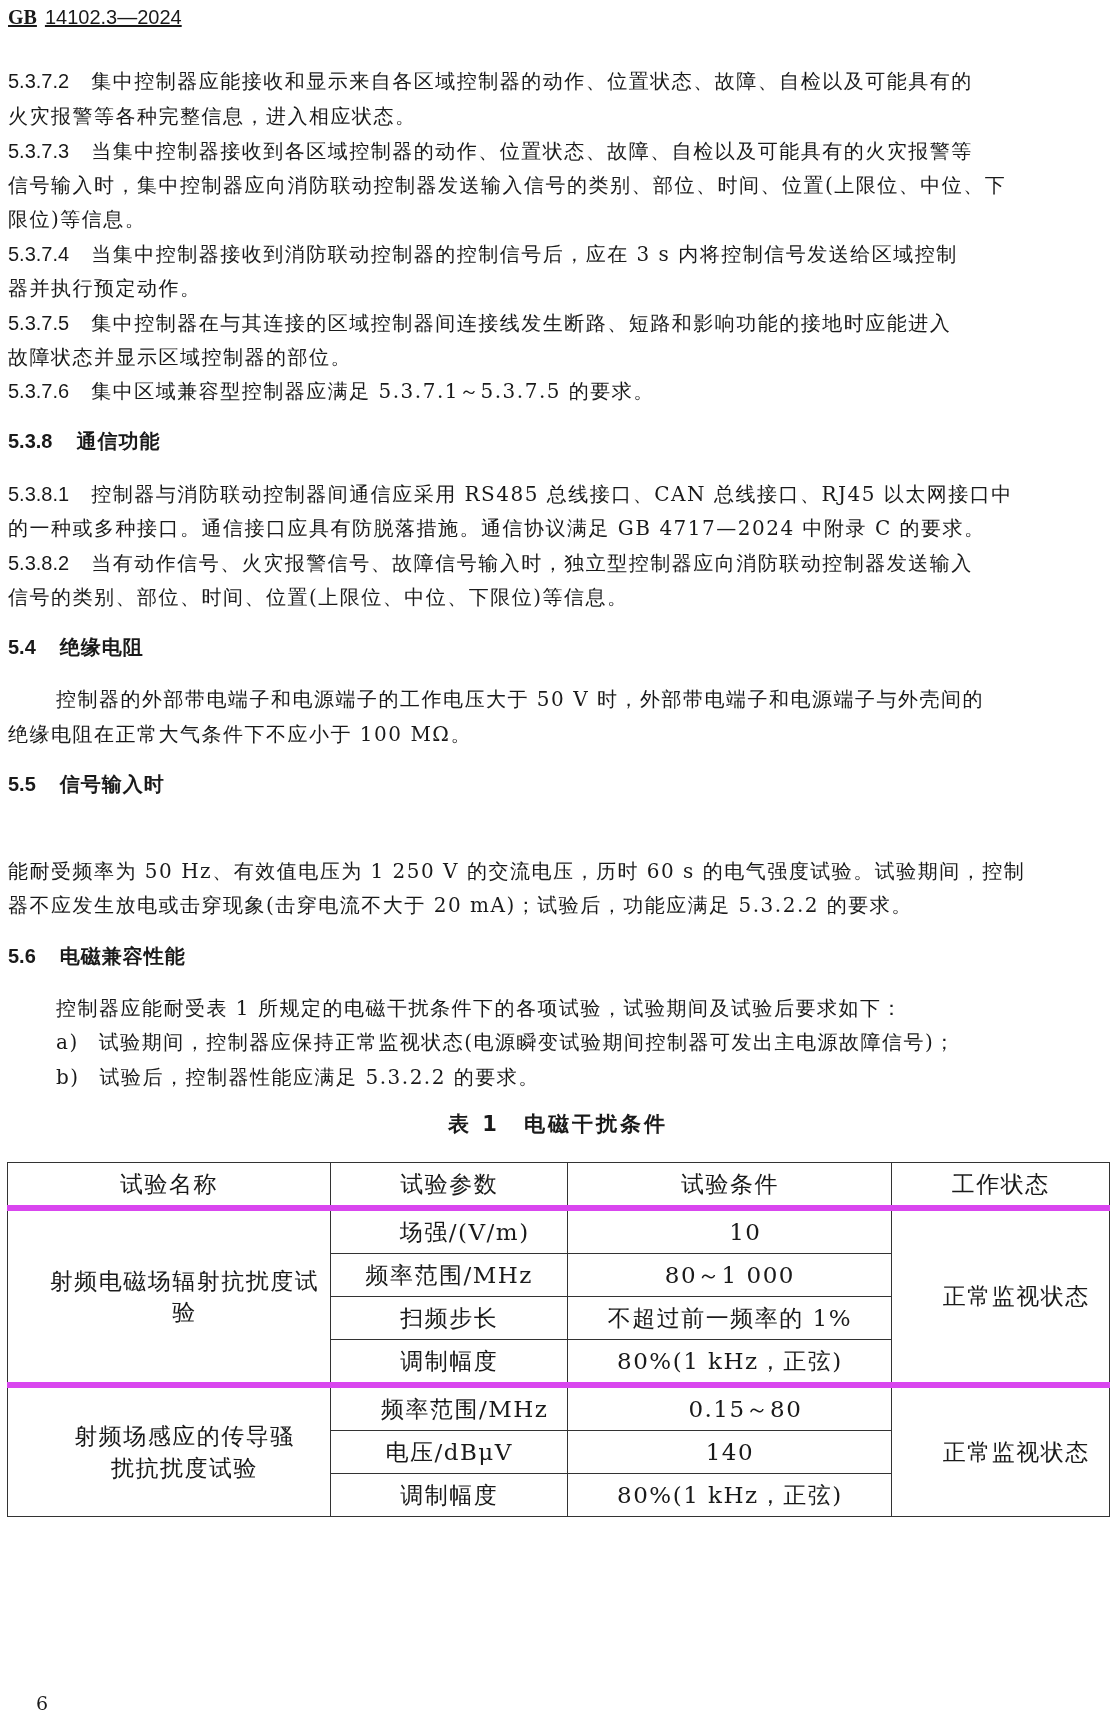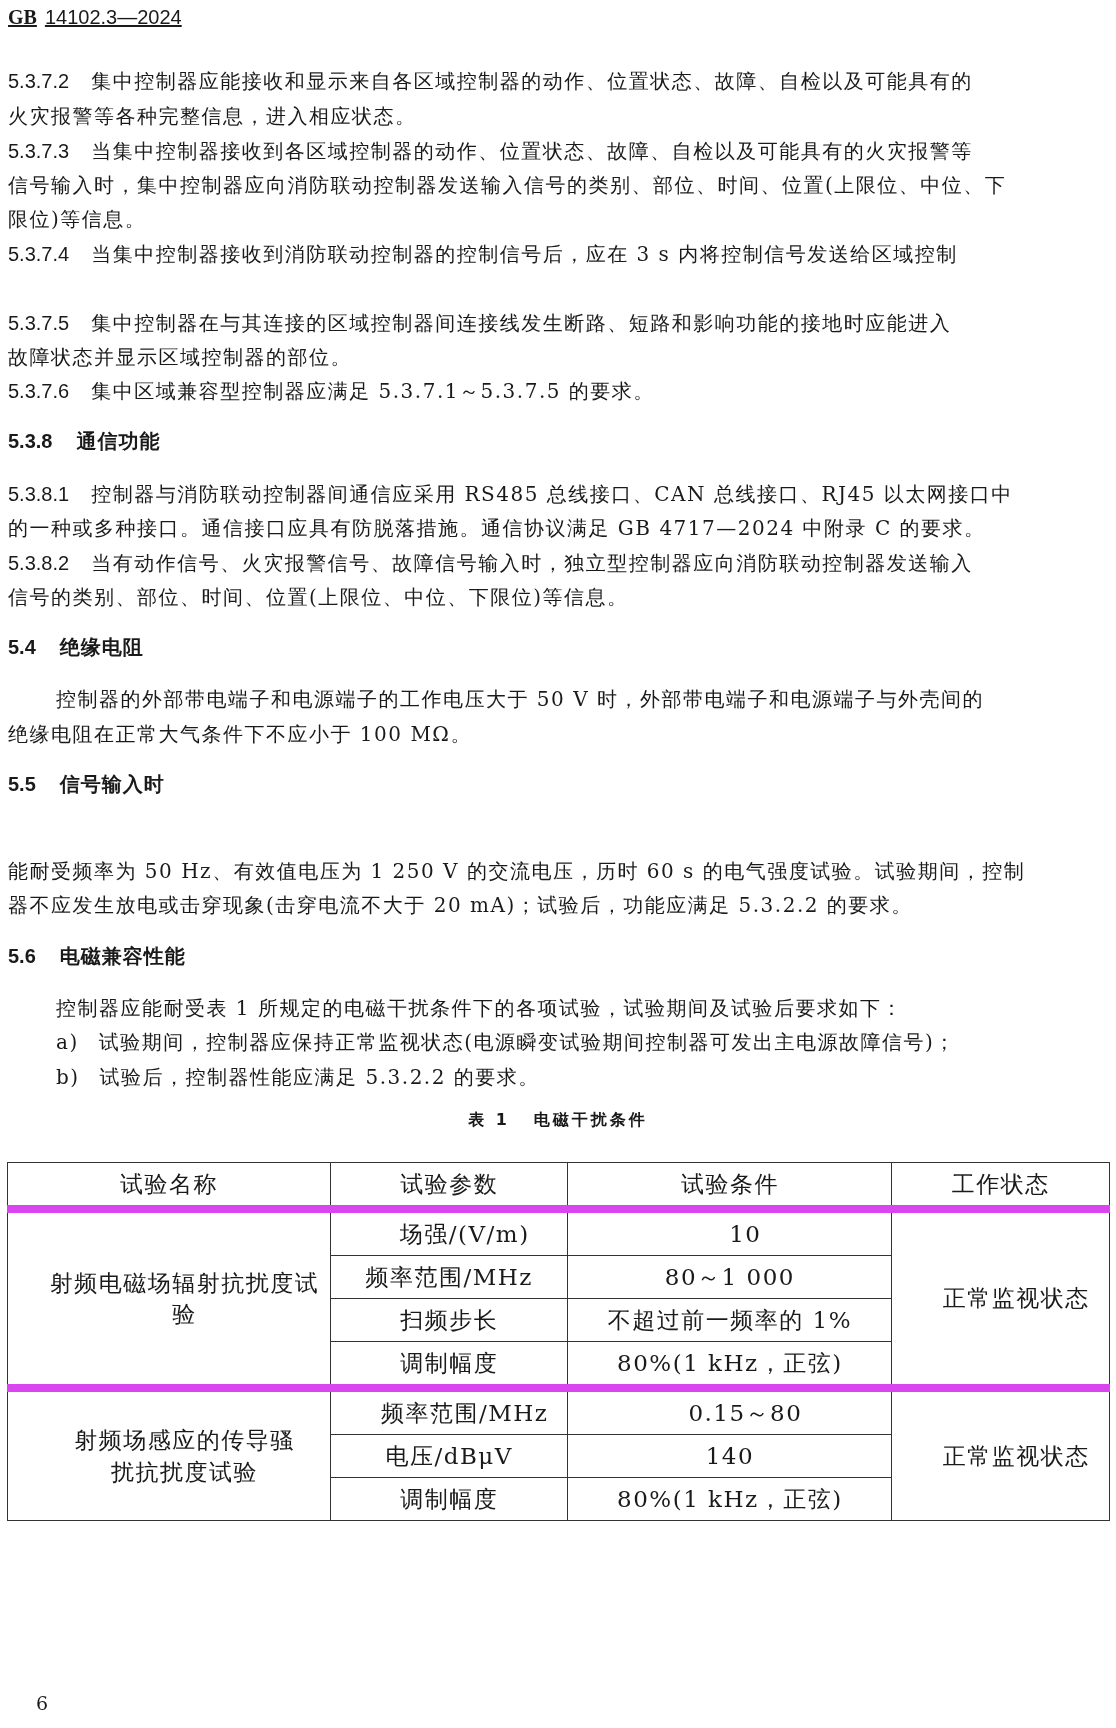--- a/index.html
+++ b/index.html
@@ -18,52 +18,53 @@
   .line {
     position: absolute; left: 8px; width: 1102px; font-size: 20px; line-height: 38px;
     white-space: nowrap; letter-spacing: 1.5px;
   }
   .num { font-family: "Liberation Sans", "DejaVu Sans", sans-serif; letter-spacing: 0; margin-right: 22px; }
   .heading { font-weight: bold; font-family: "DejaVu Sans", sans-serif; letter-spacing: 1px; }
   .heading .num { font-weight: bold; margin-right: 24px; }
   .indent { padding-left: 48px; box-sizing: border-box; }
   .caption {
     position: absolute; top: 1224px; left: 0; width: 1116px; text-align: center;
-    font-size: 16px; font-weight: bold; font-family: "DejaVu Sans", sans-serif; letter-spacing: 3px;
+    font-size: 21px; font-weight: bold; font-family: "DejaVu Sans", sans-serif; letter-spacing: 3px;
   }
   .caption span + span { margin-left: 24px; }
   table.emc {
     position: absolute; left: 7px; top: 1283px; width: 1103px;
     border-collapse: collapse; font-size: 23px; letter-spacing: 1.5px;
   }
   table.emc td, table.emc th {
     border: 1.5px solid #333; text-align: center; font-weight: normal; padding: 0;
     height: 42px;
   }
   table.emc th { height: 42px; }
-  table.emc tr.outer td { border-top: 8px solid #d946ef; padding-left: 31px; }
+  table.emc tr.outer td { border-top: 6px solid #d946ef; padding-left: 31px; }
   .pageno { position: absolute; left: 36px; top: 1692px; font-size: 19px; }
 </style>
 </head>
 <body>
 
 <div class="page">
 
   <div class="hdr">
     <b>GB</b><span>14102.3—2024</span>
   </div>
 
   <div class="line" style="top:62px"><span class="num">5.3.7.2</span><span>集中控制器应能接收和显示来自各区域控制器的动作、位置状态、故障、自检以及可能具有的</span></div>
   <div class="line" style="top:97px"><span>火灾报警等各种完整信息，进入相应状态。</span></div>
 
   <div class="line" style="top:132px"><span class="num">5.3.7.3</span><span>当集中控制器接收到各区域控制器的动作、位置状态、故障、自检以及可能具有的火灾报警等</span></div>
   <div class="line" style="top:166px"><span>信号输入时，集中控制器应向消防联动控制器发送输入信号的类别、部位、时间、位置(上限位、中位、下</span></div>
   <div class="line" style="top:200px"><span>限位)等信息。</span></div>
 
   <div class="line" style="top:235px"><span class="num">5.3.7.4</span><span>当集中控制器接收到消防联动控制器的控制信号后，应在 3 s 内将控制信号发送给区域控制</span></div>
+  <div class="line" style="top:269px"><span>器并执行预定动作。</span></div>
 
   <div class="line" style="top:304px"><span class="num">5.3.7.5</span><span>集中控制器在与其连接的区域控制器间连接线发生断路、短路和影响功能的接地时应能进入</span></div>
   <div class="line" style="top:338px"><span>故障状态并显示区域控制器的部位。</span></div>
 
   <div class="line" style="top:372px"><span class="num">5.3.7.6</span><span>集中区域兼容型控制器应满足 5.3.7.1～5.3.7.5 的要求。</span></div>
 
   <div class="line heading" style="top:422px"><span class="num">5.3.8</span><span>通信功能</span></div>
 
   <div class="line" style="top:475px"><span class="num">5.3.8.1</span><span>控制器与消防联动控制器间通信应采用 RS485 总线接口、CAN 总线接口、RJ45 以太网接口中</span></div>
   <div class="line" style="top:509px"><span>的一种或多种接口。通信接口应具有防脱落措施。通信协议满足 GB 4717—2024 中附录 C 的要求。</span></div>

